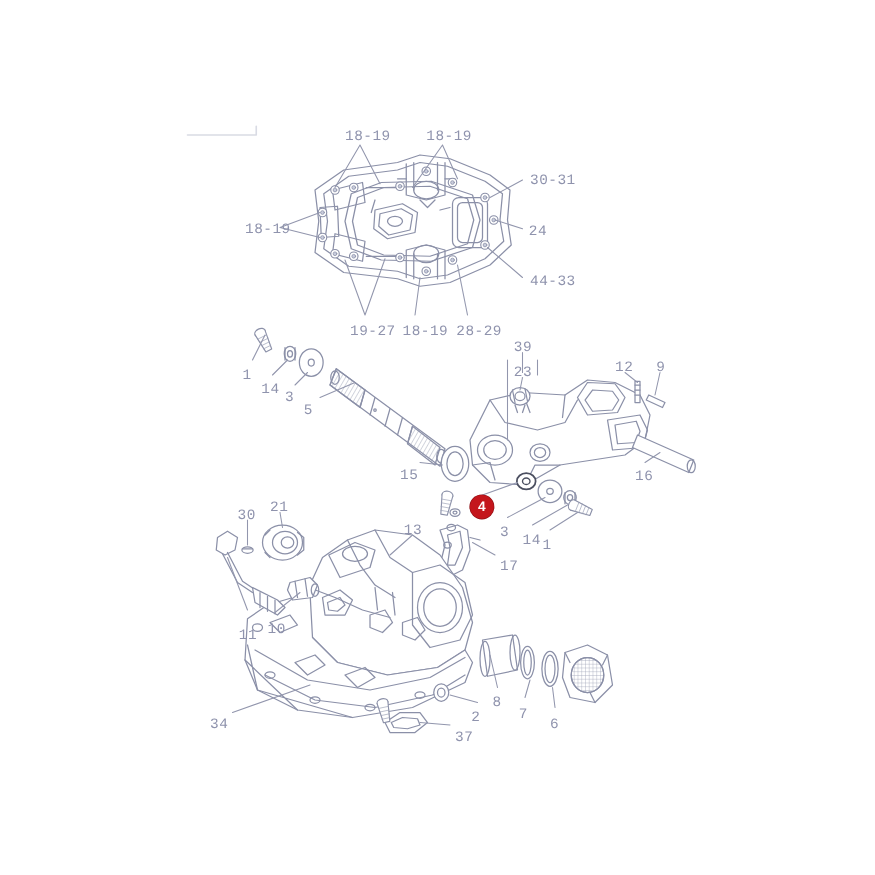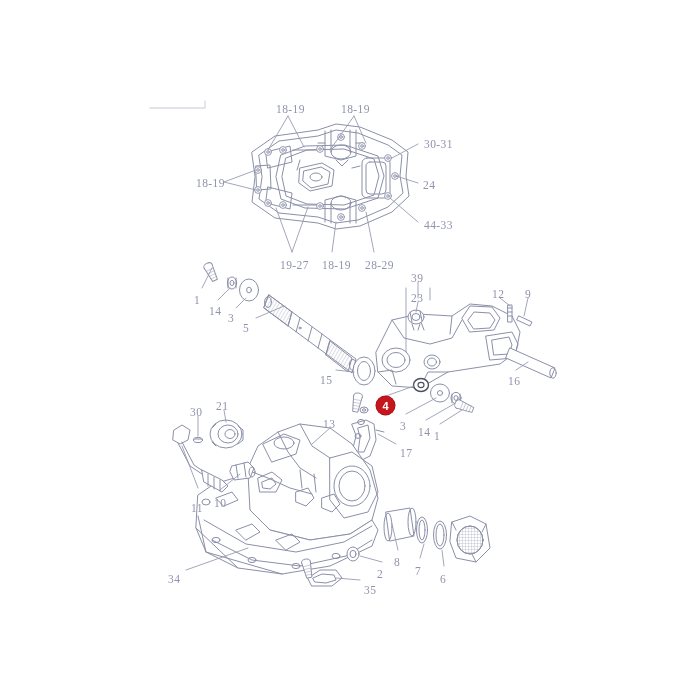--- a/index.html
+++ b/index.html
@@ -1,20 +1,20 @@
 <!DOCTYPE html>
 <html><head>
 <meta charset="utf-8">
 <style>
   html,body{margin:0;padding:0;background:#ffffff;}
   body{width:700px;height:700px;overflow:hidden;
        font-family:"Liberation Sans",sans-serif;}
   #stage{position:relative;width:700px;height:700px;background:#fff;}
   svg.layer{position:absolute;left:0;top:0;width:700px;height:700px;}
-  .lbl{position:absolute;font-family:Liberation Serif, serif;
+  .lbl{position:absolute;font-family:Liberation Mono, monospace;
        font-size:11.5px;color:#8f93ad;letter-spacing:.4px;white-space:nowrap;
        -webkit-user-select:none;user-select:none;}
   .marker{position:absolute;width:19px;height:19px;border-radius:50%;
           background:#c4161c;color:#fff;font-size:11px;font-weight:bold;
           display:flex;align-items:center;justify-content:center;
           box-shadow:0 0 0 .5px #8d0f14;}
 </style>
 </head>
 <body>
 
@@ -383,17 +383,17 @@
   <div class="lbl" style="left:190px;top:406px">30</div>
   <div class="lbl" style="left:216px;top:400px">21</div>
   <div class="lbl" style="left:323px;top:418px">13</div>
   <div class="lbl" style="left:191px;top:502px">11</div>
   <div class="lbl" style="left:214px;top:497px">10</div>
   <div class="lbl" style="left:394px;top:556px">8</div>
   <div class="lbl" style="left:415px;top:565px">7</div>
   <div class="lbl" style="left:440px;top:573px">6</div>
   <div class="lbl" style="left:377px;top:568px">2</div>
   <div class="lbl" style="left:168px;top:573px">34</div>
-  <div class="lbl" style="left:364px;top:584px">35</div>
+  <div class="lbl" style="left:364px;top:584px">37</div>
 
   <div class="marker" style="left:376px;top:396px">4</div>
 
 </div>
 
 </body></html>

